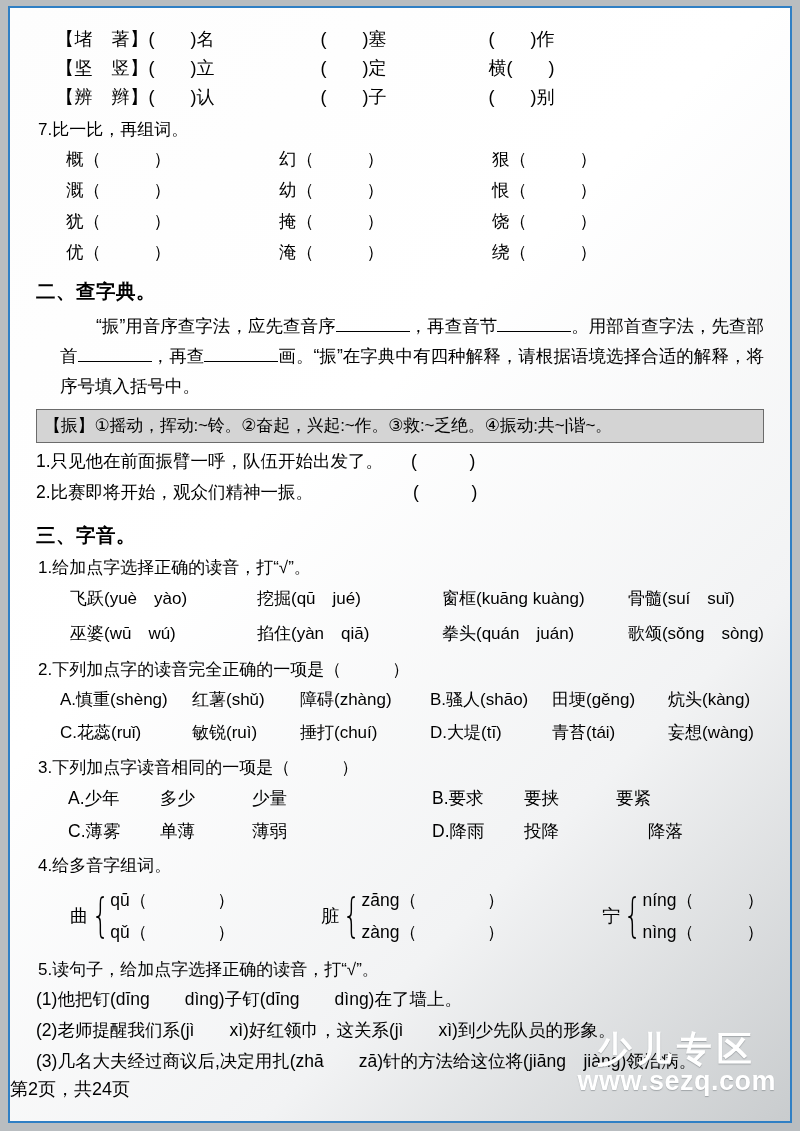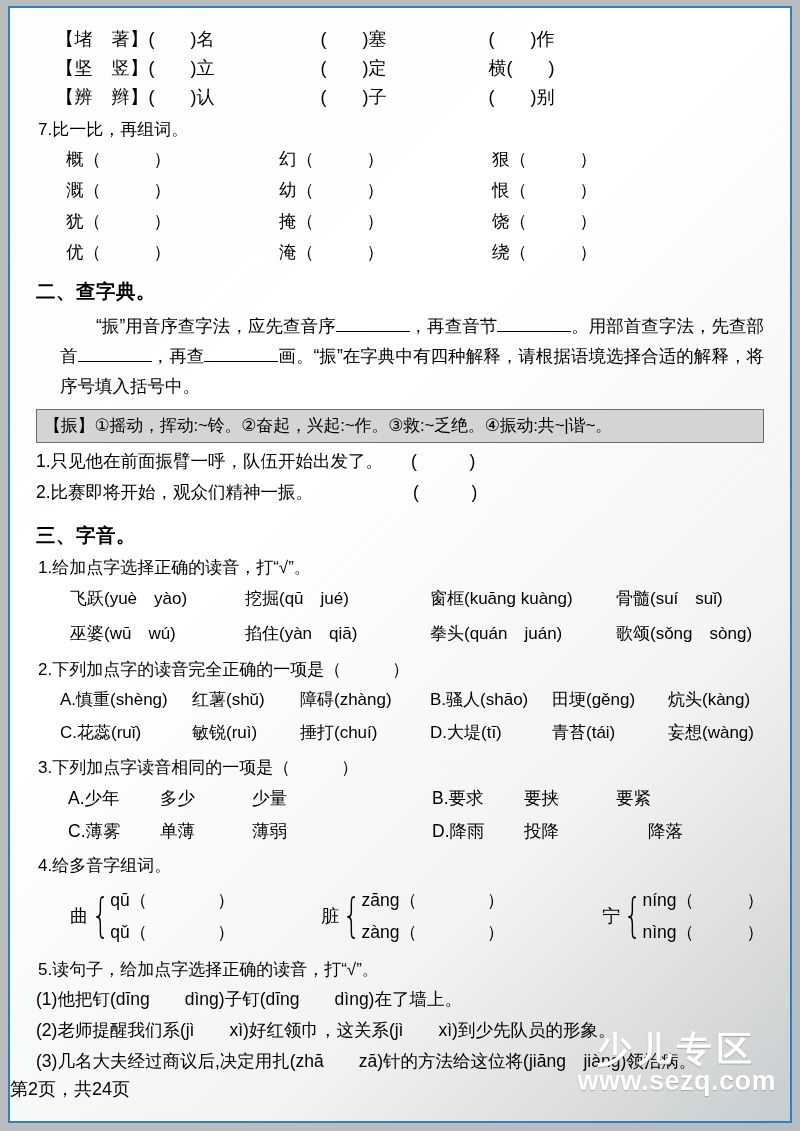--- a/index.html
+++ b/index.html
@@ -114,21 +114,21 @@
   .py-row {
     display: flex;
     height: 35px;
     align-items: center;
     padding-left: 34px;
     font-size: 17px;
     white-space: pre;
   }
   .py-cell { display: inline-block; }
   .pc1 { width: 175px; }
-  .pc2 { width: 185px; }
+  .pc2 { width: 185px; margin-left: 12px; }
   .pc3 { width: 186px; }
 
   
   .opt-row {
     display: flex;
     height: 33px;
     align-items: center;
     padding-left: 24px;
     font-size: 17px;
     white-space: pre;

